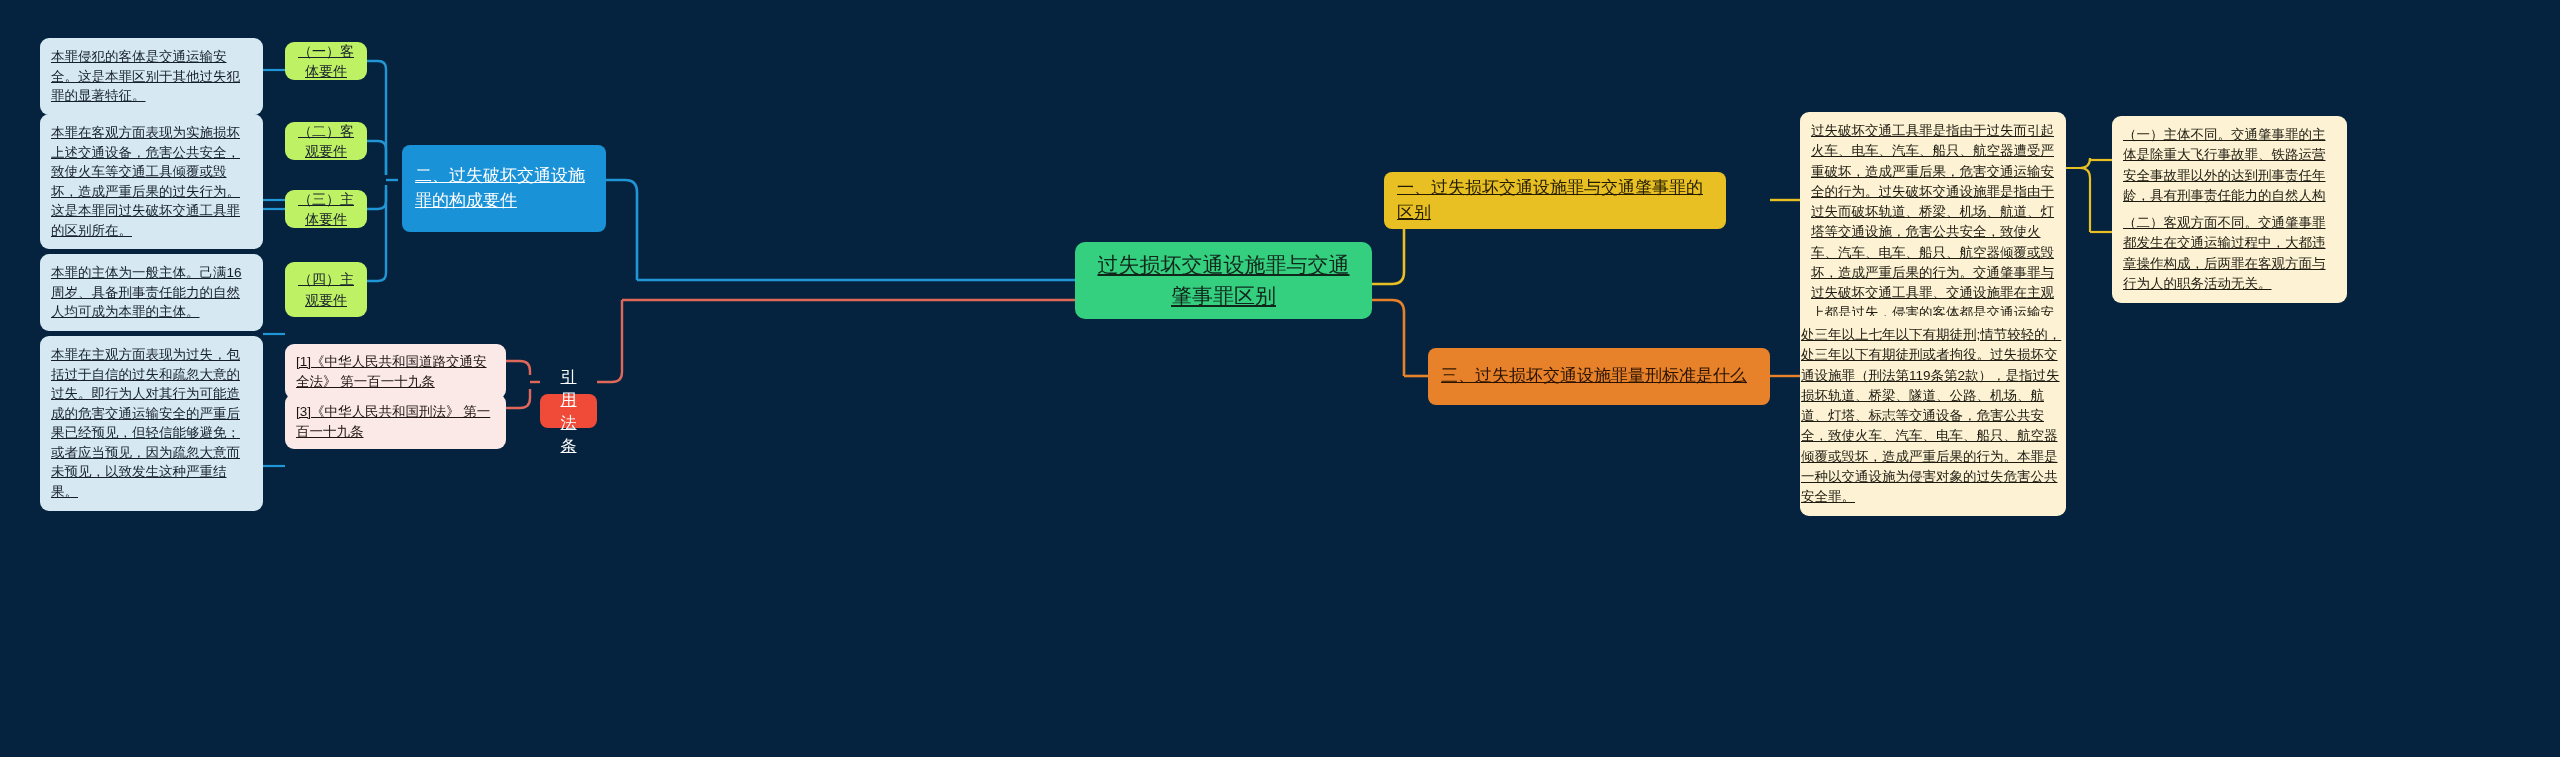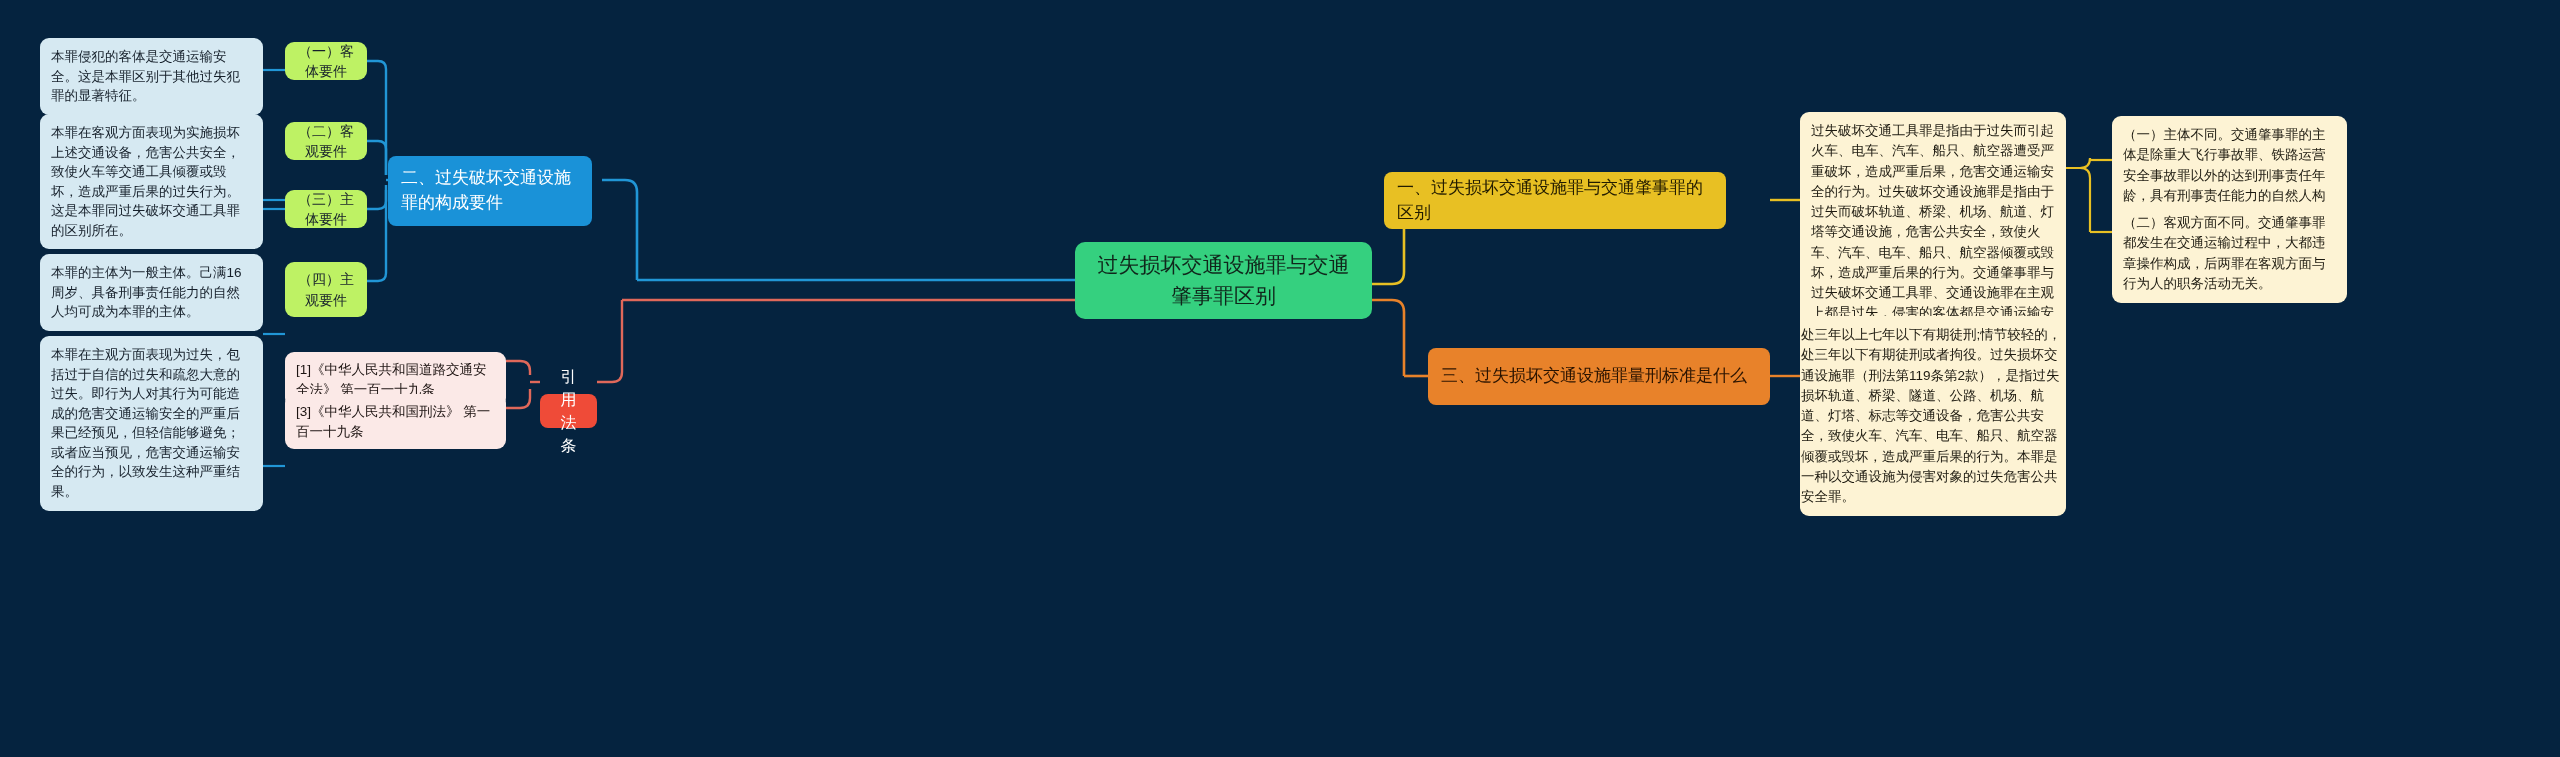--- a/index.html
+++ b/index.html
@@ -30,20 +30,21 @@
   }
   .node {
     position: absolute;
     box-sizing: border-box;
     border-radius: 8px;
     display: flex;
     align-items: center;
     line-height: 1.45;
     white-space: pre-wrap;
     word-break: break-all;
+    text-decoration: underline;
   }
   
   .leaf-blue {
     background: #d6e9f2;
     color: #16202b;
     padding: 9px 11px;
     font-size: 13.5px;
     border-radius: 9px;
   }
   
@@ -189,33 +190,33 @@
       <path d="M1770,376 H1800"></path>
     </g>
   </svg>
 
   <div class="node leaf-blue" style="left:40px; top:38px; width:223px;">本罪侵犯的客体是交通运输安全。这是本罪区别于其他过失犯罪的显著特征。</div>
 
   <div class="node leaf-blue" style="left:40px; top:114px; width:223px;">本罪在客观方面表现为实施损坏上述交通设备，危害公共安全，致使火车等交通工具倾覆或毁坏，造成严重后果的过失行为。这是本罪同过失破坏交通工具罪的区别所在。</div>
 
   <div class="node leaf-blue" style="left:40px; top:254px; width:223px;">本罪的主体为一般主体。己满16周岁、具备刑事责任能力的自然人均可成为本罪的主体。</div>
 
-  <div class="node leaf-blue" style="left:40px; top:336px; width:223px;">本罪在主观方面表现为过失，包括过于自信的过失和疏忽大意的过失。即行为人对其行为可能造成的危害交通运输安全的严重后果已经预见，但轻信能够避免；或者应当预见，危害交通运输安全的行为，以致发生这种严重结果。</div>
+  <div class="node leaf-blue" style="left:40px; top:336px; width:223px;">本罪在主观方面表现为过失，包括过于自信的过失和疏忽大意的过失。即行为人对其行为可能造成的危害交通运输安全的严重后果已经预见，但轻信能够避免；或者应当预见，因为疏忽大意而未预见，以致发生这种严重结果。</div>
 
   <div class="node branch-blue" style="left:285px; top:42px; width:82px; height:38px;">（一）客体要件</div>
 
   <div class="node branch-blue" style="left:285px; top:122px; width:82px; height:38px;">（二）客观要件</div>
 
   <div class="node branch-blue" style="left:285px; top:190px; width:82px; height:38px;">（三）主体要件</div>
 
   <div class="node branch-blue" style="left:285px; top:262px; width:82px; height:55px;">（四）主观要件</div>
 
-  <div class="node topic-blue" style="left:388px; top:145px; width:204px; height:70px;margin-top:11px;">二、过失破坏交通设施罪的构成要件</div>
-
-  <div class="node leaf-pink" style="left:285px; top:352px; width:221px;">[1]《中华人民共和国道路交通安全法》 第一百一十九条</div>
+  <div class="node topic-blue" style="left:402px; top:145px; width:204px; height:87px;">二、过失破坏交通设施罪的构成要件</div>
+
+  <div class="node leaf-pink" style="left:285px; top:344px; width:221px;">[1]《中华人民共和国道路交通安全法》 第一百一十九条</div>
 
   <div class="node leaf-pink" style="left:285px; top:394px; width:221px;">[3]《中华人民共和国刑法》 第一百一十九条</div>
 
   <div class="node topic-red" style="left:540px; top:365px; width:57px; height:34px;margin-top:29px;">引用法条</div>
 
   <div class="node root-green" style="left:1075px; top:242px; width:297px; height:77px;">过失损坏交通设施罪与交通肇事罪区别</div>
 
   <div class="node topic-yellow" style="left:1384px; top:172px; width:342px; height:57px;">一、过失损坏交通设施罪与交通肇事罪的区别</div>
 
   <div class="node leaf-yellow" style="left:1800px; top:112px; width:266px; line-height:1.5;">过失破坏交通工具罪是指由于过失而引起火车、电车、汽车、船只、航空器遭受严重破坏，造成严重后果，危害交通运输安全的行为。过失破坏交通设施罪是指由于过失而破坏轨道、桥梁、机场、航道、灯塔等交通设施，危害公共安全，致使火车、汽车、电车、船只、航空器倾覆或毁坏，造成严重后果的行为。交通肇事罪与过失破坏交通工具罪、交通设施罪在主观上都是过失，侵害的客体都是交通运输安全，客观上都过失地破坏了交通工具、交通设施，都造成了人身伤亡和公私财产的重大损失等严重后果为构成要件，但两罪还有以下区别：</div>

